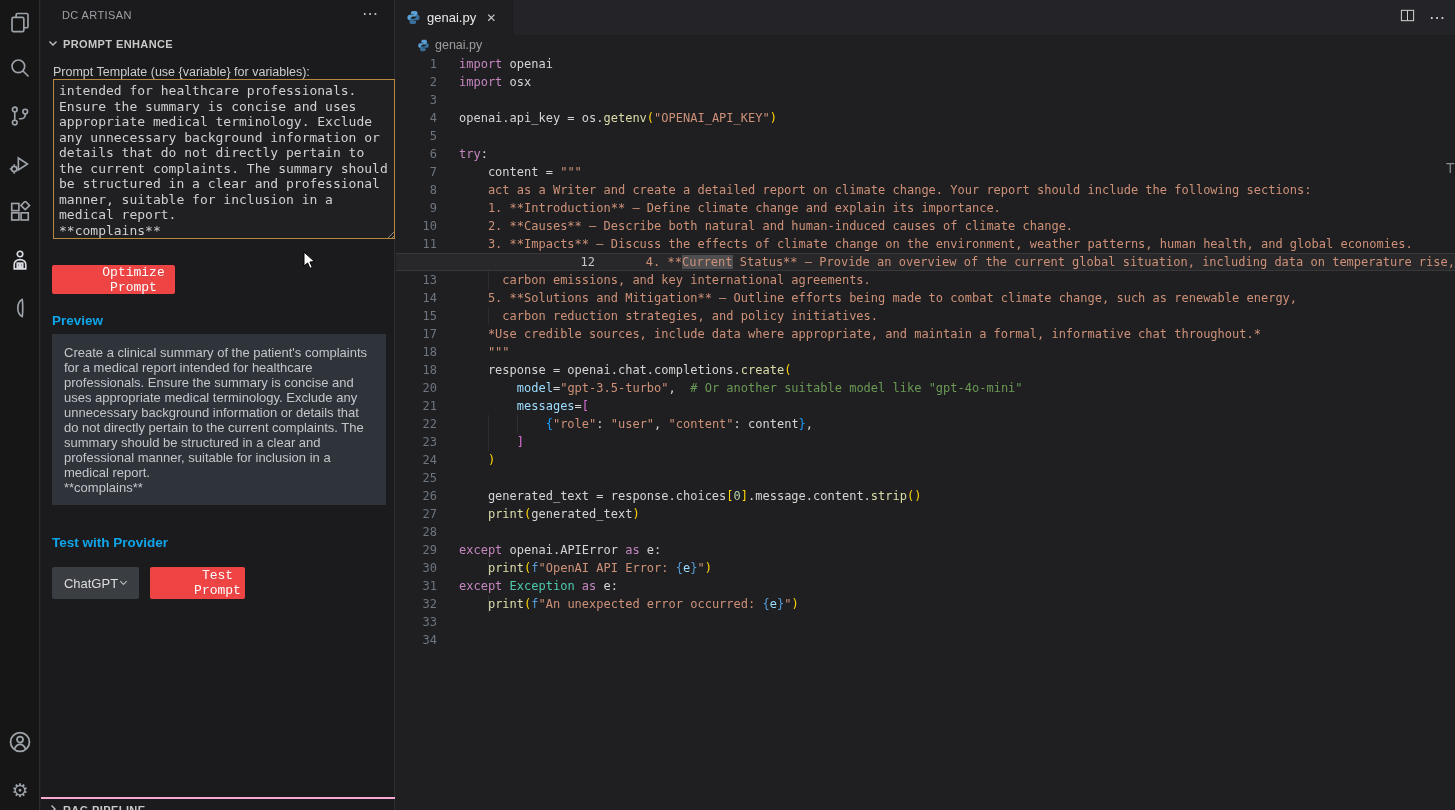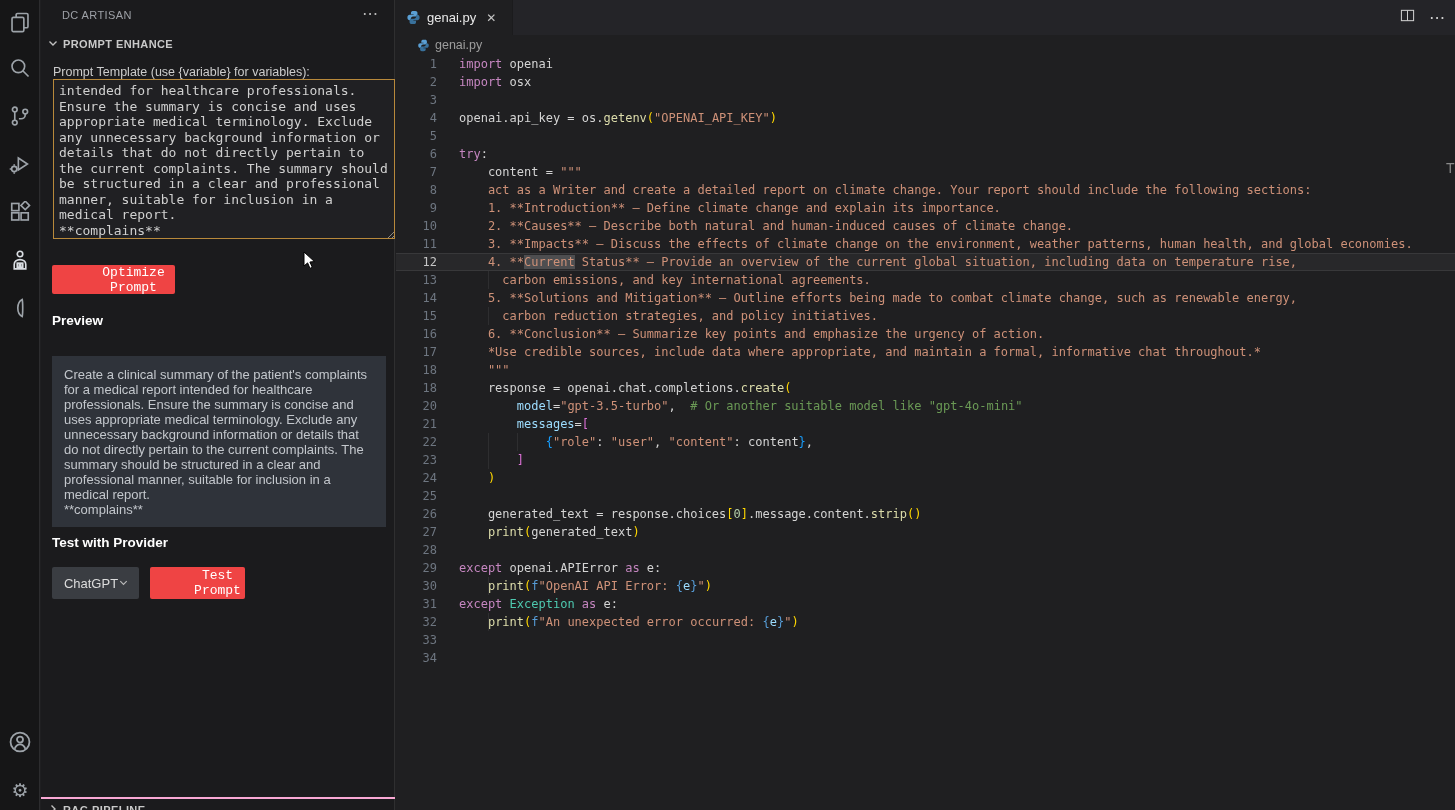--- a/index.html
+++ b/index.html
@@ -18,42 +18,42 @@
   #panel-more { position:absolute; right:16px; top:4px; font-size:16px; color:#b9b9b9; cursor:pointer; font-family:"DejaVu Sans", sans-serif; }
   .section-header { position:absolute; left:6px; display:flex; align-items:center; gap:4px; color:#c9c9c9; font-weight:bold; font-size:11px; letter-spacing:.4px; cursor:pointer; }
   .section-header svg { stroke:#c0c0c0; fill:none; stroke-width:1.4; }
   #tmpl-label { position:absolute; left:12px; top:65px; font-size:12.5px; color:#cccccc; }
   #tmpl-textarea { position:absolute; left:12px; top:79px; width:342px; height:160px; background:#202023; border:1px solid #b8893b; color:#d0d0d0; font-family:"DejaVu Sans Mono", monospace; font-size:13px; line-height:15.5px; padding:3px 5px; resize:none; outline:none; overflow:hidden; }
   #resize-grip { position:absolute; left:344px; top:229px; width:9px; height:9px; background:
       repeating-linear-gradient(135deg, transparent 0 2px, #97938b 2px 3px);
       clip-path: polygon(100% 0, 100% 100%, 0 100%); opacity:.9; cursor:nwse-resize; }
   .btn-blue { position:absolute; background:#ef4444; color:#ffffff; font-size:13px; font-family:Liberation Mono, monospace; border:none; border-radius:2px; cursor:pointer;padding-left:40px; }
   #optimize-btn { left:11px; top:265px; width:123px; height:29px; }
-  .side-heading { position:absolute; left:11px; font-size:13.5px; font-weight:bold; color:#ffffff; }
-  #preview-box { position:absolute; left:11px; top:356px; width:334px; height:171px; background:#2f333a; color:#c3c7cc; font-size:13px; line-height:15px; padding:11px 12px; white-space:pre-wrap; }
+  .side-heading { position:absolute; left:11px; font-size:13.5px; font-weight:bold; color:#0ea5e9; }
+  #preview-box { position:absolute; left:11px; top:334px; width:334px; height:171px; background:#2f333a; color:#c3c7cc; font-size:13px; line-height:15px; padding:11px 12px; white-space:pre-wrap; }
   #provider-select { position:absolute; left:11px; top:567px; width:87px; height:32px; background:#3a3d42; border-radius:2px; display:flex; align-items:center; justify-content:center; padding:0 8px 0 10px; color:#dcdcdc; font-size:13px; cursor:pointer; }
   #provider-select svg { stroke:#b9b9b9; fill:none; stroke-width:1.3; }
   #test-btn { left:109px; top:567px; width:95px; height:32px; }
   #panel-footer { position:absolute; left:0; top:797px; width:354px; border-top:2px solid #f9a8d4; height:13px; }
   #panel-footer .section-header { top:4px; }
 
   
   #editor { position:absolute; left:396px; top:0; width:1059px; height:810px; background:#1f1f21; }
   #tabbar { position:absolute; left:0; top:0; width:1059px; height:35px; background:#242428; }
   #tab-active { position:absolute; left:0; top:0; height:35px; width:117px; background:#1f1f21; display:flex; align-items:center; gap:6px; padding:0 10px; cursor:pointer; border-right:1px solid #1b1b1d; }
   #tab-active .tab-label { color:#e8e8e8; font-size:13px; }
   #tab-close { color:#c5c5c5; font-size:12px; margin-left:4px; cursor:pointer; font-family:"DejaVu Sans", sans-serif; }
   #editor-actions { position:absolute; right:10px; top:0; height:35px; display:flex; align-items:center; gap:14px; }
   #editor-actions svg { stroke:#cfcfcf; fill:none; stroke-width:1.1; }
   #editor-more { color:#cfcfcf; font-size:16px; font-family:"DejaVu Sans", sans-serif; cursor:pointer; }
   #breadcrumb { position:absolute; left:0; top:35px; height:20px; display:flex; align-items:center; gap:5px; padding-left:21px; }
   #breadcrumb .bc-label { color:#9d9d9d; font-size:12.5px; cursor:pointer; }
   #code { position:absolute; left:0; top:55px; width:1059px; }
   .code-line { display:flex; height:18px; }
-  .code-line.cur { background:rgba(255,255,255,0.045); box-shadow: inset 0 1px 0 rgba(255,255,255,0.08), inset 0 -1px 0 rgba(255,255,255,0.08); }
+  .code-line.cur { background:rgba(255,255,255,0.045); box-shadow: inset 0 1px 0 rgba(255,255,255,0.08), inset 0 -1px 0 rgba(255,255,255,0.08); justify-content: flex-end; }
   .ln { width:41px; text-align:right; color:#6e7681; font:12px/18px "DejaVu Sans Mono", monospace; flex:none; }
   .cur .ln { color:#c6c6c6; }
   .lc { position:relative; margin-left:22px; white-space:pre; font:12px/18px "DejaVu Sans Mono", monospace; }
   .t-d{color:#d4d4d4}.t-k{color:#c586c0}.t-s{color:#ce9178}.t-c{color:#6a9955}
   .t-f{color:#dcdcaa}.t-v{color:#9cdcfe}.t-t{color:#4ec9b0}.t-n{color:#b5cea8}
   .t-b1{color:#ffd700}.t-b2{color:#da70d6}.t-b3{color:#179fff}.t-fp{color:#569cd6}
   .t-hl{color:#ce9178; background:rgba(255,255,255,0.18);}
   .guide { position:absolute; top:0; bottom:0; width:1px; background:rgba(255,255,255,0.07); }
   #overflow-char { position:absolute; left:1446px; top:160px; color:#8a8a8a; font-size:14px; }
 
@@ -251,24 +251,20 @@
       </div>
       <div class="code-line">
         <span class="ln">14</span>
         <div class="lc"><span class="t-s">    5. **Solutions and Mitigation** — Outline efforts being made to combat climate change, such as renewable energy,</span></div>
       </div>
       <div class="code-line">
         <span class="ln">15</span>
         <div class="lc"><span class="guide" style="left: 28.896px;"></span><span class="t-s">      carbon reduction strategies, and policy initiatives.</span></div>
       </div>
       <div class="code-line">
-        <span class="ln">16</span>
-        <div class="lc"><span class="t-s">    6. **Conclusion** — Summarize key points and emphasize the urgency of action.</span></div>
-      </div>
-      <div class="code-line">
         <span class="ln">17</span>
         <div class="lc"><span class="t-s">    *Use credible sources, include data where appropriate, and maintain a formal, informative chat throughout.*</span></div>
       </div>
       <div class="code-line">
         <span class="ln">18</span>
         <div class="lc"><span class="t-s">    """</span></div>
       </div>
       <div class="code-line">
         <span class="ln">18</span>
         <div class="lc"><span class="t-d">    response = openai.chat.completions.</span><span class="t-f">create</span><span class="t-b1">(</span></div>

